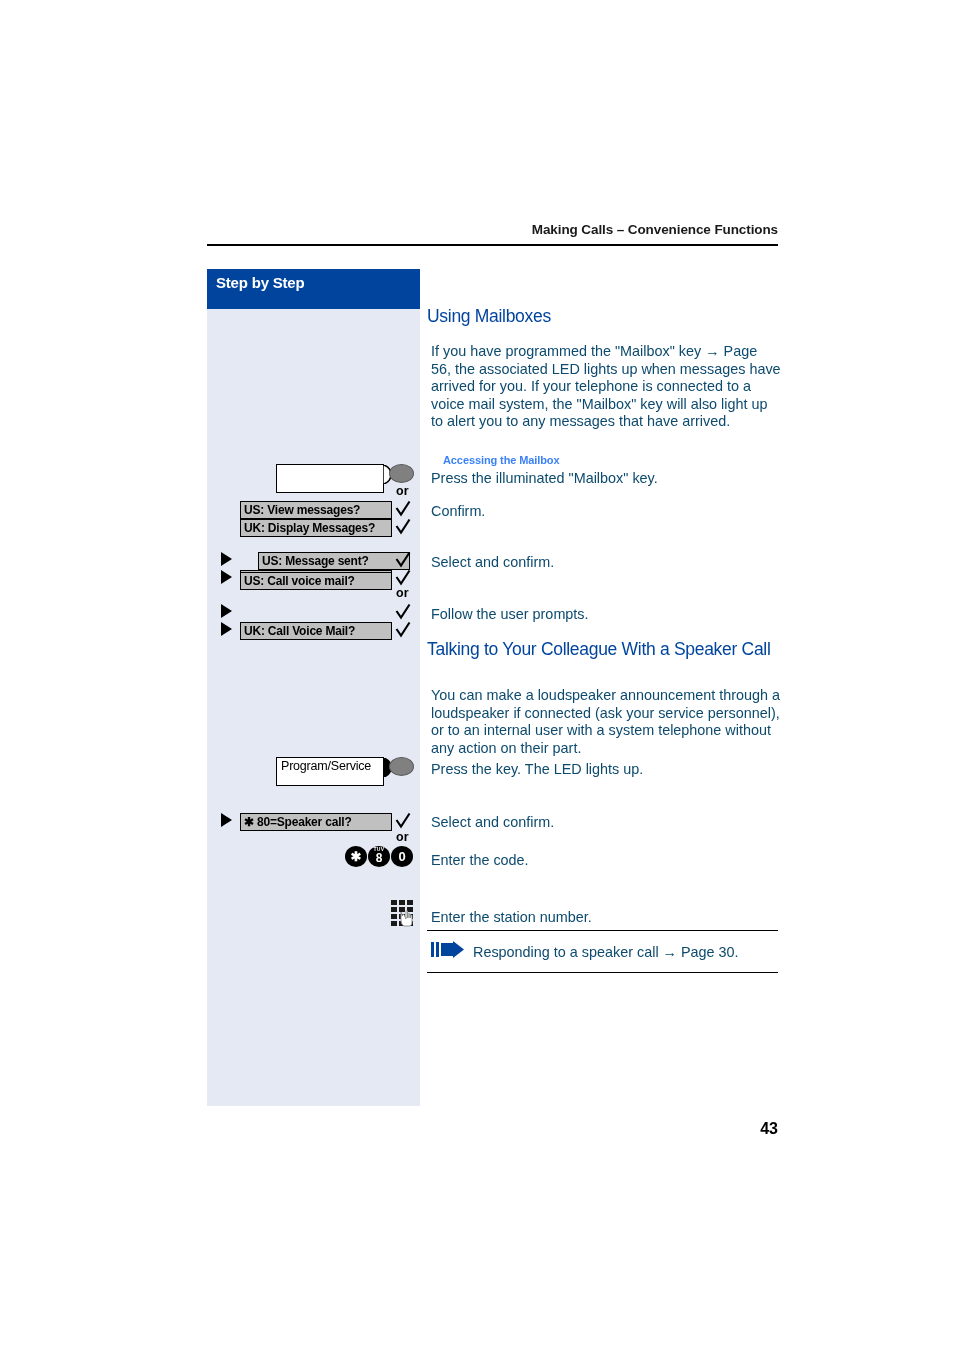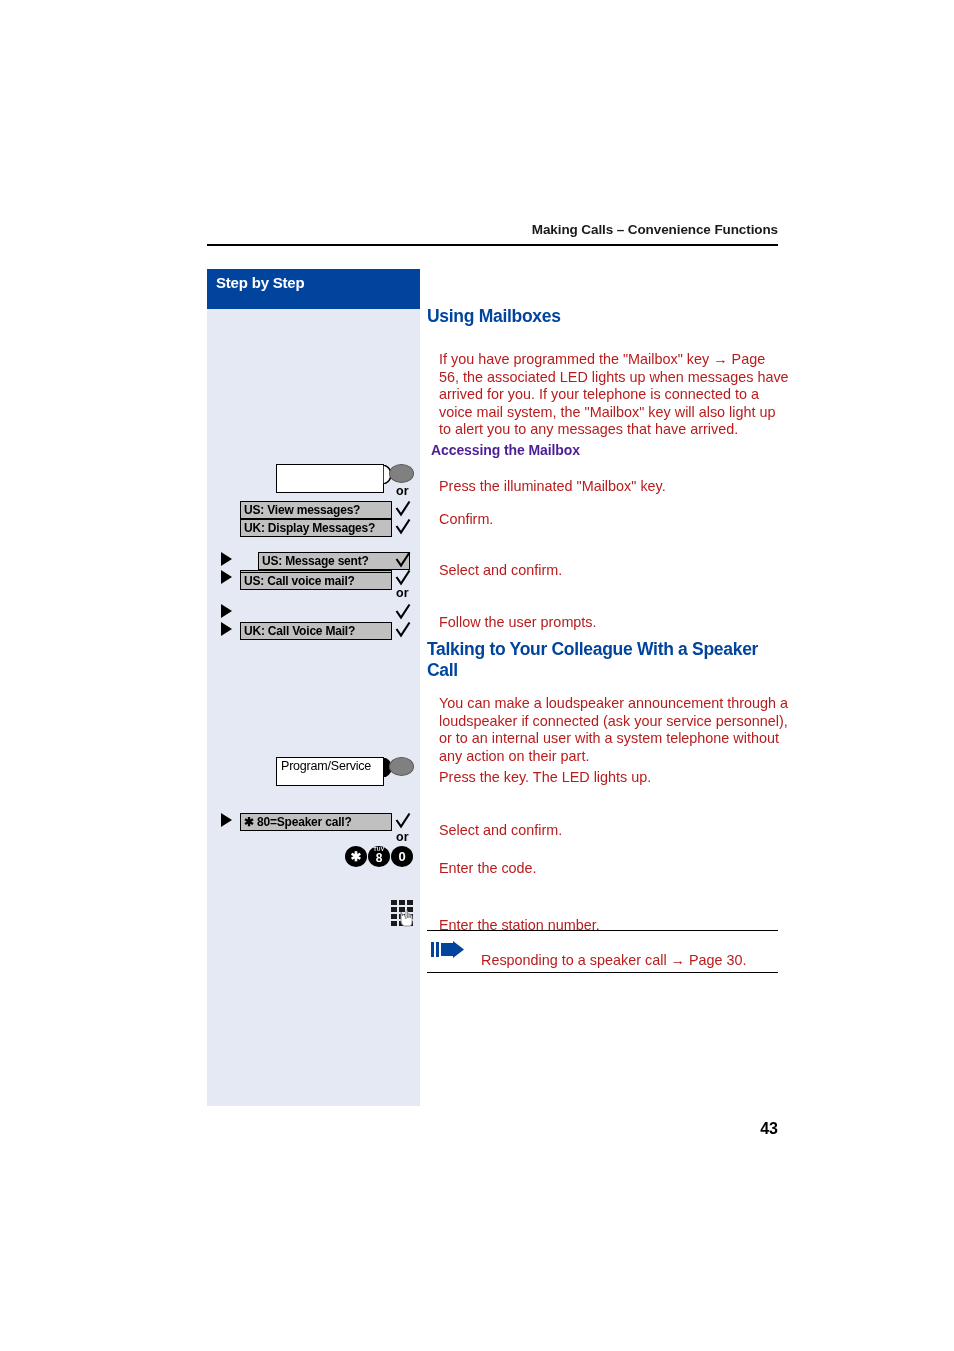--- a/index.html
+++ b/index.html
@@ -64,37 +64,37 @@
     top: 5px;
     font-size: 15px;
     font-weight: bold;
     color: #ffffff;
     letter-spacing: -0.2px;
   }
 
   h1.sec {
     margin: 0;
     font-size: 17.5px;
-    font-weight: bold;
+    font-weight: normal;
     color: #00449e;
     letter-spacing: -0.3px;
     line-height: 1.2;
   }
   h2.sub {
+    margin: 16px;
+    font-size: 11px;
+    font-weight: bold;
+    color: #3b82f6;
+    letter-spacing: -0.1px;
+  }
+  p.body {
     margin: 4px;
-    font-size: 14px;
-    font-weight: bold;
-    color: #4c1d95;
-    letter-spacing: -0.1px;
-  }
-  p.body {
-    margin: 12px;
     font-size: 14.4px;
     line-height: 17.6px;
-    color: #b91c1c;
+    color: #0c4a6e;
   }
 
   .abs { position: absolute; }
 
   
   .fkey {
     position: absolute;
     box-sizing: border-box;
     height: 29px;
     border: 1.5px solid #000;

